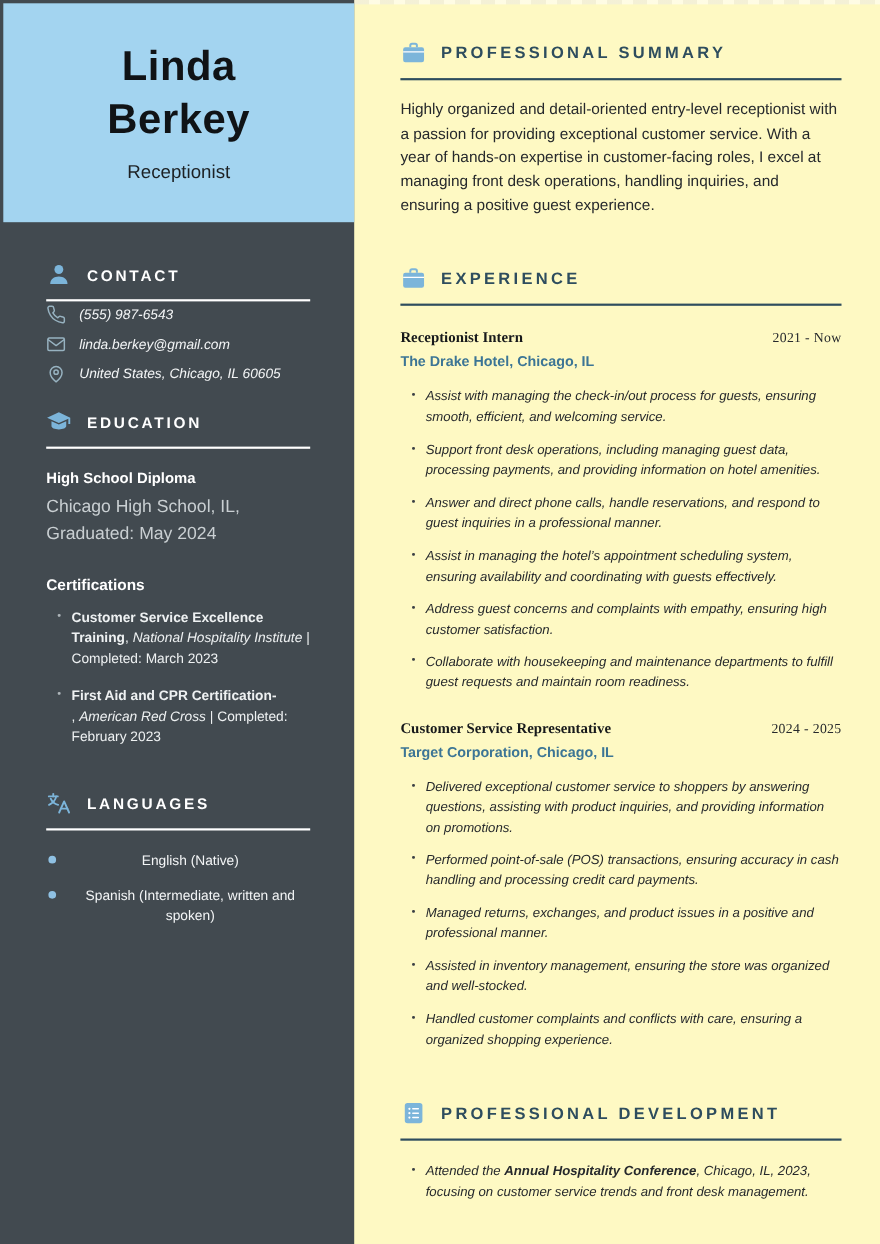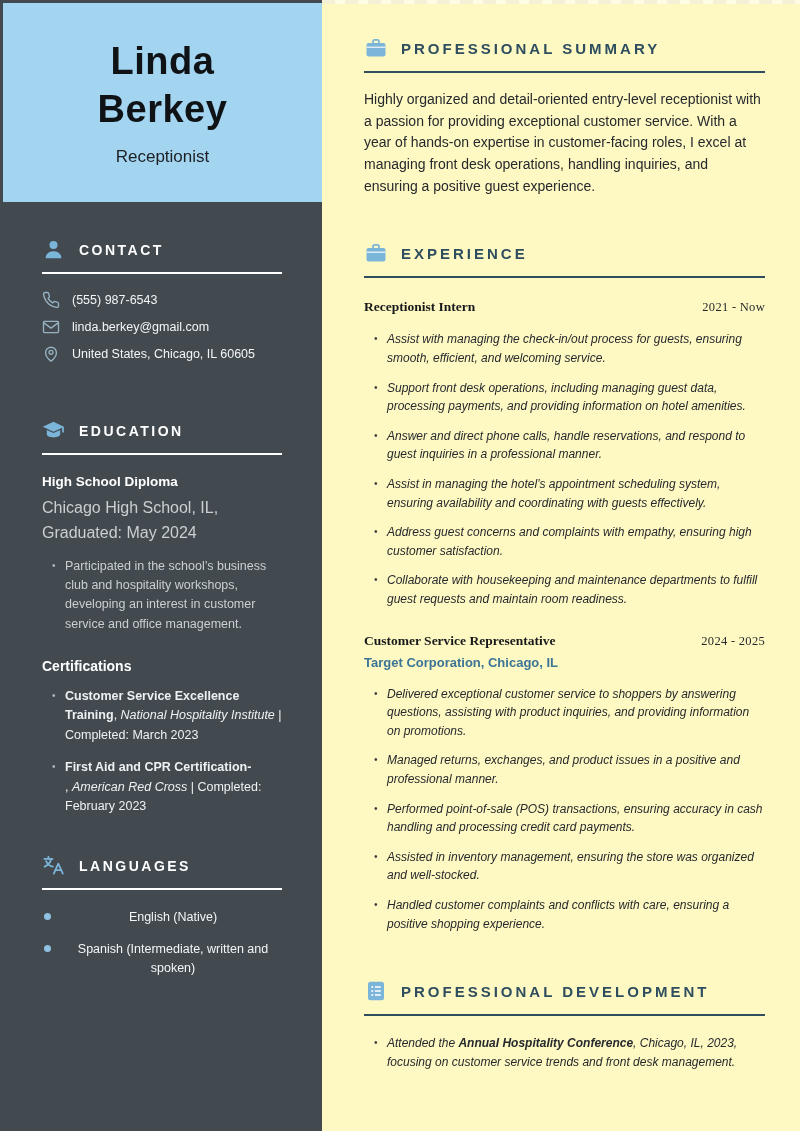--- a/index.html
+++ b/index.html
@@ -17,26 +17,26 @@
     text-align: center; letter-spacing: .5px; width: 240px; }
   .person-title { margin-top: 13px; font-size: 17px; color: #1c2023; }
 
   .side-content { position: absolute; left: 0; top: 202px; width: 322px; padding: 0 40px 0 42px; }
   .side-heading { display: flex; align-items: center; gap: 14px; color: #ffffff; font-weight: bold;
     font-size: 14px; letter-spacing: 2.5px; padding-bottom: 11px; border-bottom: 2px solid #ffffff; }
   .side-heading .icon { width: 23px; height: 23px; flex: 0 0 auto; }
   .icon svg { display: block; width: 100%; height: 100%; }
 
   .contact-section { margin-top: 36px; }
-  .contact-items { margin-top: 17px; }
+  .contact-items { margin-top: 3px; font-style: italic; }
   .contact-item { display: flex; align-items: center; gap: 12px; margin-bottom: 9px;
     font-size: 12.5px; color: #f3f5f6; }
   .contact-item .cicon { width: 18px; height: 18px; flex: 0 0 auto; }
 
-  .education-section { margin-top: 56px; }
+  .education-section { margin-top: 23px; }
   .degree { margin-top: 19px; font-size: 13.5px; font-weight: bold; color: #ffffff; }
   .school-line { margin-top: 7px; font-size: 16px; line-height: 1.55; color: #c9cfd2; }
 
   ul.side-bullets { list-style: none; margin-top: 11px; padding-left: 10px; }
   ul.side-bullets li { position: relative; padding-left: 13px; margin-bottom: 12px;
     font-size: 12.5px; line-height: 1.55; color: #c9cfd2; }
   ul.side-bullets li::before { content: "•"; position: absolute; left: 0; top: 1px;
     font-size: 10px; color: #aeb6ba; }
 
   .certs-heading { margin-top: 24px; font-size: 14px; font-weight: bold; color: #ffffff; }
@@ -137,23 +137,20 @@
           <span class="icon">
             <svg viewBox="0 0 24 24">
                 <path d="M12 2.8 0.8 8 12 13.2 21 9v5h1.8V8z" fill="#7cb5da"></path>
                 <path d="M5 11.4V16c0 1.8 3.1 3.2 7 3.2s7-1.4 7-3.2v-4.6l-7 3.2z" fill="#7cb5da"></path>
               </svg>
           </span>
           <span>EDUCATION</span>
         </div>
         <div class="degree">High School Diploma</div>
         <div class="school-line">Chicago High School, IL, Graduated: May 2024</div>
-        <ul class="side-bullets">
-            <li>Participated in the school’s business club and hospitality workshops, developing an interest in customer service and office management.</li>
-          </ul>
 
         <div class="certs-heading">Certifications</div>
         <ul class="cert-list">
             <li><span style="font-weight: bold;">Customer Service Excellence Training</span><span>, </span><span style="font-style: italic;">National Hospitality Institute</span><span> | Completed: March 2023</span></li>
             <li><span style="font-weight: bold;">First Aid and CPR Certification-</span><br><span>, </span><span style="font-style: italic;">American Red Cross</span><span> | Completed: February 2023</span></li>
           </ul>
       </section>
 
       <section class="languages-section">
         <div class="side-heading">
@@ -204,42 +201,43 @@
             </svg>
         </span>
         <span>EXPERIENCE</span>
       </div>
 
       <div class="job">
         <div class="job-head">
           <span class="job-title">Receptionist Intern</span>
           <span class="job-date">2021 - Now</span>
         </div>
+        <div class="job-company">The Drake Hotel, Chicago, IL</div>
         <ul class="main-bullets">
             <li>Assist with managing the check-in/out process for guests, ensuring smooth, efficient, and welcoming service.</li>
             <li>Support front desk operations, including managing guest data, processing payments, and providing information on hotel amenities.</li>
             <li>Answer and direct phone calls, handle reservations, and respond to guest inquiries in a professional manner.</li>
             <li>Assist in managing the hotel’s appointment scheduling system, ensuring availability and coordinating with guests effectively.</li>
             <li>Address guest concerns and complaints with empathy, ensuring high customer satisfaction.</li>
             <li>Collaborate with housekeeping and maintenance departments to fulfill guest requests and maintain room readiness.</li>
           </ul>
       </div>
 
       <div class="job">
         <div class="job-head">
           <span class="job-title">Customer Service Representative</span>
           <span class="job-date">2024 - 2025</span>
         </div>
         <div class="job-company">Target Corporation, Chicago, IL</div>
         <ul class="main-bullets">
             <li>Delivered exceptional customer service to shoppers by answering questions, assisting with product inquiries, and providing information on promotions.</li>
+            <li>Performed point-of-sale (POS) transactions, ensuring accuracy in cash handling and processing credit card payments.</li>
             <li>Managed returns, exchanges, and product issues in a positive and professional manner.</li>
-            <li>Performed point-of-sale (POS) transactions, ensuring accuracy in cash handling and processing credit card payments.</li>
             <li>Assisted in inventory management, ensuring the store was organized and well-stocked.</li>
-            <li>Handled customer complaints and conflicts with care, ensuring a positive shopping experience.</li>
+            <li>Handled customer complaints and conflicts with care, ensuring a organized shopping experience.</li>
           </ul>
       </div>
     </section>
 
     <section class="development-section">
       <div class="main-heading">
         <span class="icon">
           <svg viewBox="0 0 24 24">
               <rect x="4" y="2.8" width="16" height="18.4" rx="2.5" fill="#7cb5da"></rect>
               <circle cx="8.2" cy="8" r="1" fill="#ffffff"></circle>

